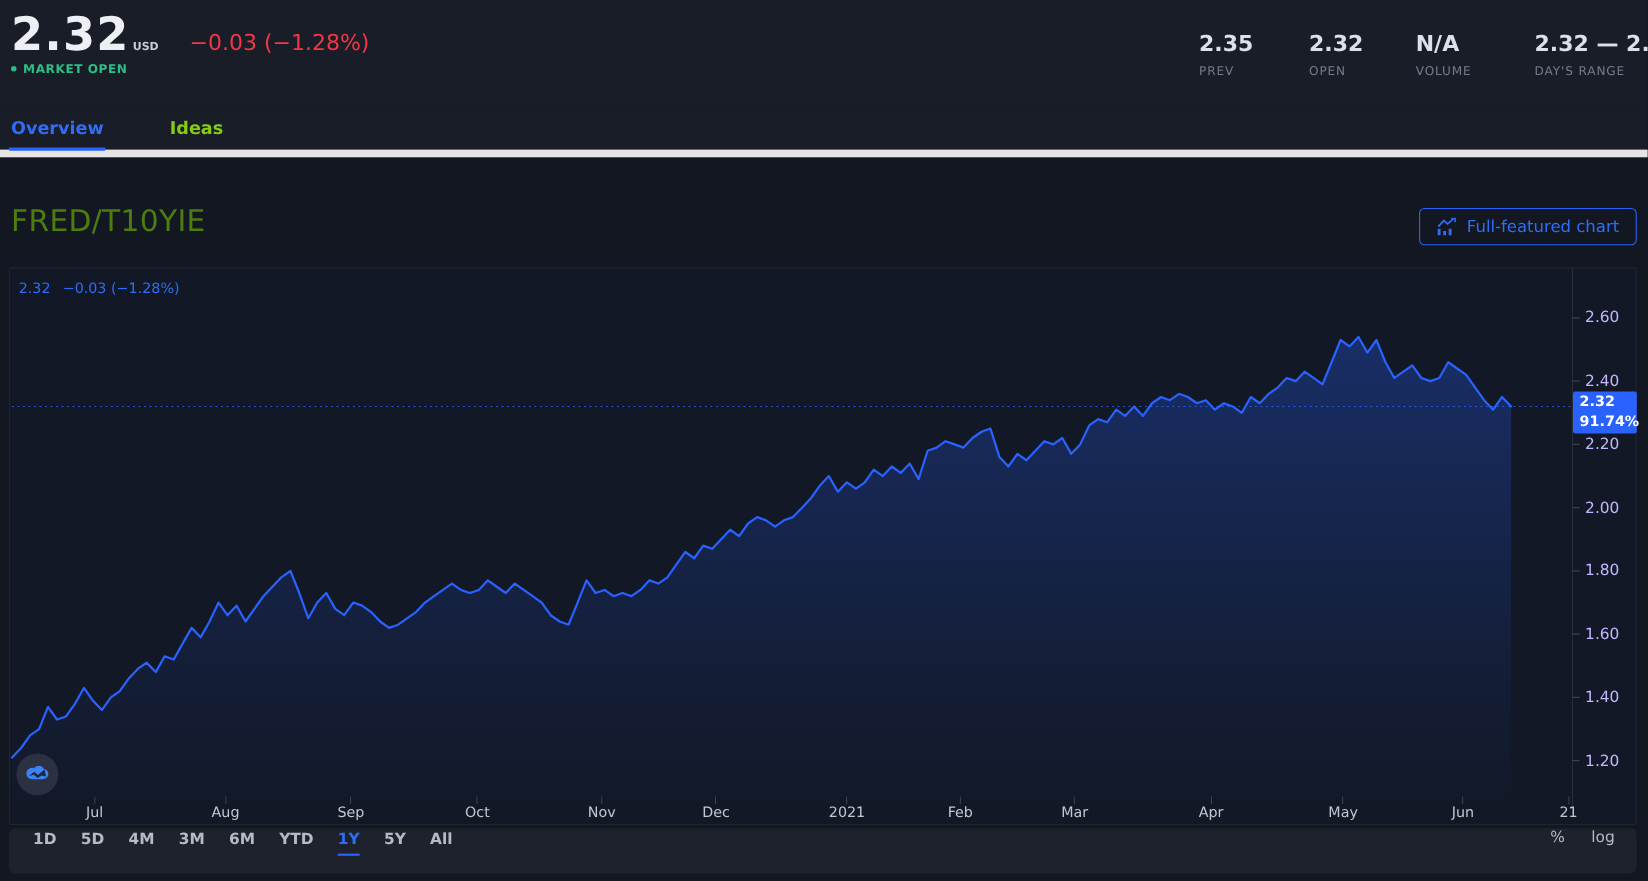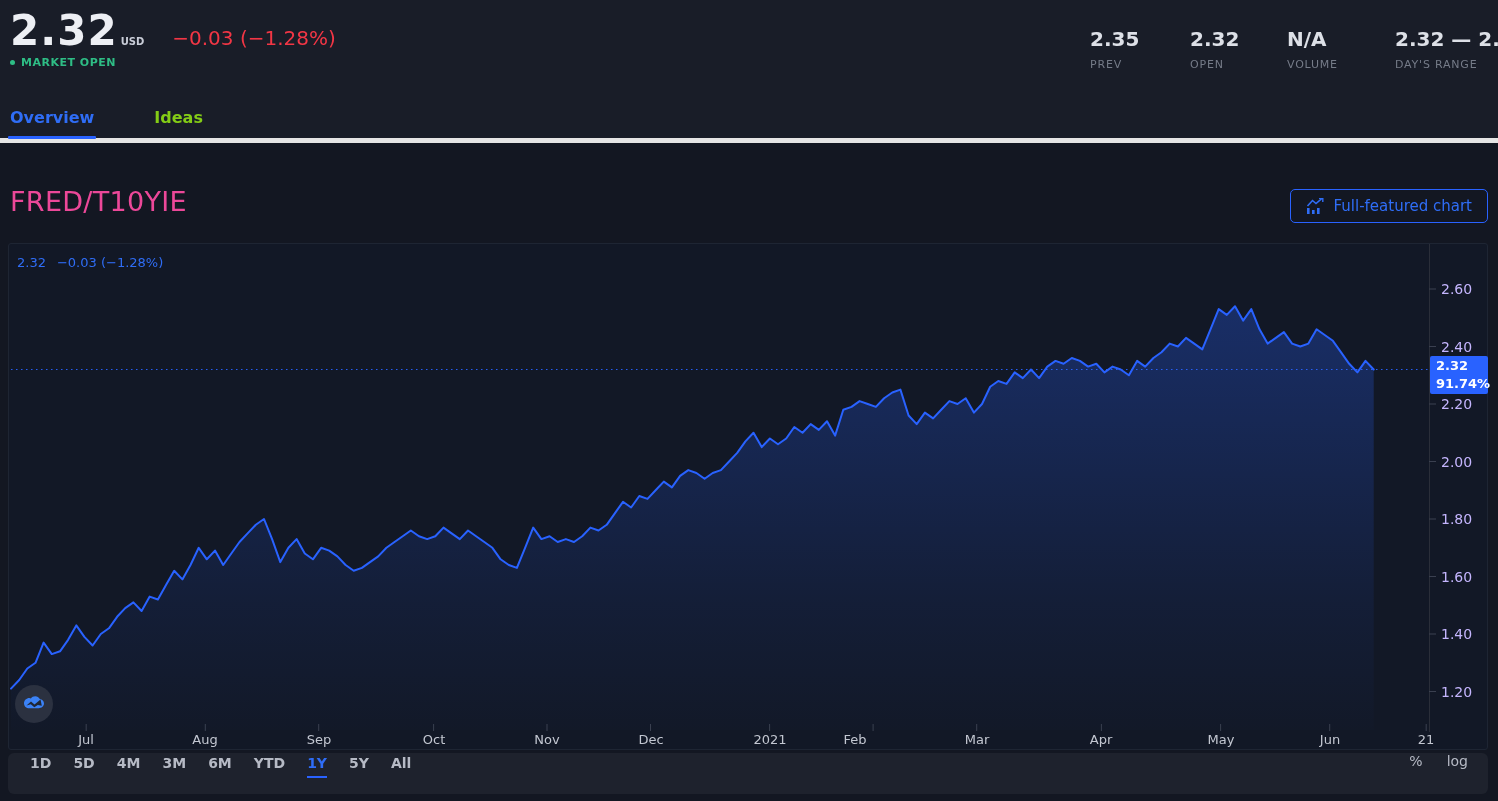--- a/index.html
+++ b/index.html
@@ -24,30 +24,30 @@
   .status-dot { width:5px; height:5px; border-radius:50%; background:var(--green); margin-right:6px; }
   .market-status span.txt { font-size:11px; font-weight:700; letter-spacing:.5px; color:var(--green); }
 
   .stats { position:absolute; left:1090px; top:27px; display:flex; }
   .stat-col { text-align:left; }
   .stat-value { font-size:20px; font-weight:600; color:#dde0e7; margin-bottom:7px; white-space:nowrap; }
   .stat-label { font-size:11px; color:#757b88; letter-spacing:.8px; white-space:nowrap; }
 
   
   .tabs { position:absolute; top:97px; left:0; right:0; height:46px; background:#191d28;
-          border-bottom:5px solid #e5e5e5; display:flex; align-items:stretch; padding-left:10px; }
+          border-bottom:7px solid #e5e5e5; display:flex; align-items:stretch; padding-left:10px; }
   .tab { position:relative; display:flex; align-items:center; font-size:16px; font-weight:600;
          color:#84cc16; margin-right:60px; cursor:pointer; }
   .tab.active { color:var(--accent-text); }
   .tab.active::after { content:""; position:absolute; left:-2px; right:-2px; bottom:-1px;
          height:3px; background:var(--accent); border-radius:1px; }
 
   
   .symbol-title { position:absolute; left:10px; top:186px; font-size:27px; font-weight:400;
-         color:#ec4899; letter-spacing:.3px; }
+         color:#4d7c0f; letter-spacing:.3px; }
   .full-chart-btn { position:absolute; right:10px; top:189px; height:34px; display:flex;
          align-items:center; gap:9px; padding:0 15px; background:transparent;
          border:1px solid var(--accent); border-radius:5px; color:var(--accent-text);
          font-size:15px; font-family:inherit; cursor:pointer; }
   .full-chart-btn svg { display:block; }
 
   
   .chart-card { position:absolute; left:8px; top:243px; width:1480px; height:507px;
          background:#121826; border:1px solid #1e2533; border-radius:3px; }
   .plot-svg { position:absolute; left:0; top:0; width:1478px; height:505px; }
@@ -186,21 +186,21 @@
       <span class="y-label" style="top: 439.5px;">1.20</span>
     </div>
   <div id="x-axis">
       <span class="x-label" style="left: 77px;">Jul</span>
       <span class="x-label" style="left: 196px;">Aug</span>
       <span class="x-label" style="left: 310px;">Sep</span>
       <span class="x-label" style="left: 425px;">Oct</span>
       <span class="x-label" style="left: 538px;">Nov</span>
       <span class="x-label" style="left: 642px;">Dec</span>
       <span class="x-label" style="left: 761px;">2021</span>
-      <span class="x-label" style="left: 846px;">Feb</span>
+      <span class="x-label" style="left: 864px;">Feb</span>
       <span class="x-label" style="left: 968px;">Mar</span>
       <span class="x-label" style="left: 1092px;">Apr</span>
       <span class="x-label" style="left: 1212px;">May</span>
       <span class="x-label" style="left: 1321px;">Jun</span>
       <span class="x-label" style="left: 1417px;">21</span>
     </div>
 
   <div class="price-badge">
     <div>2.32</div>
     <div>91.74%</div>

